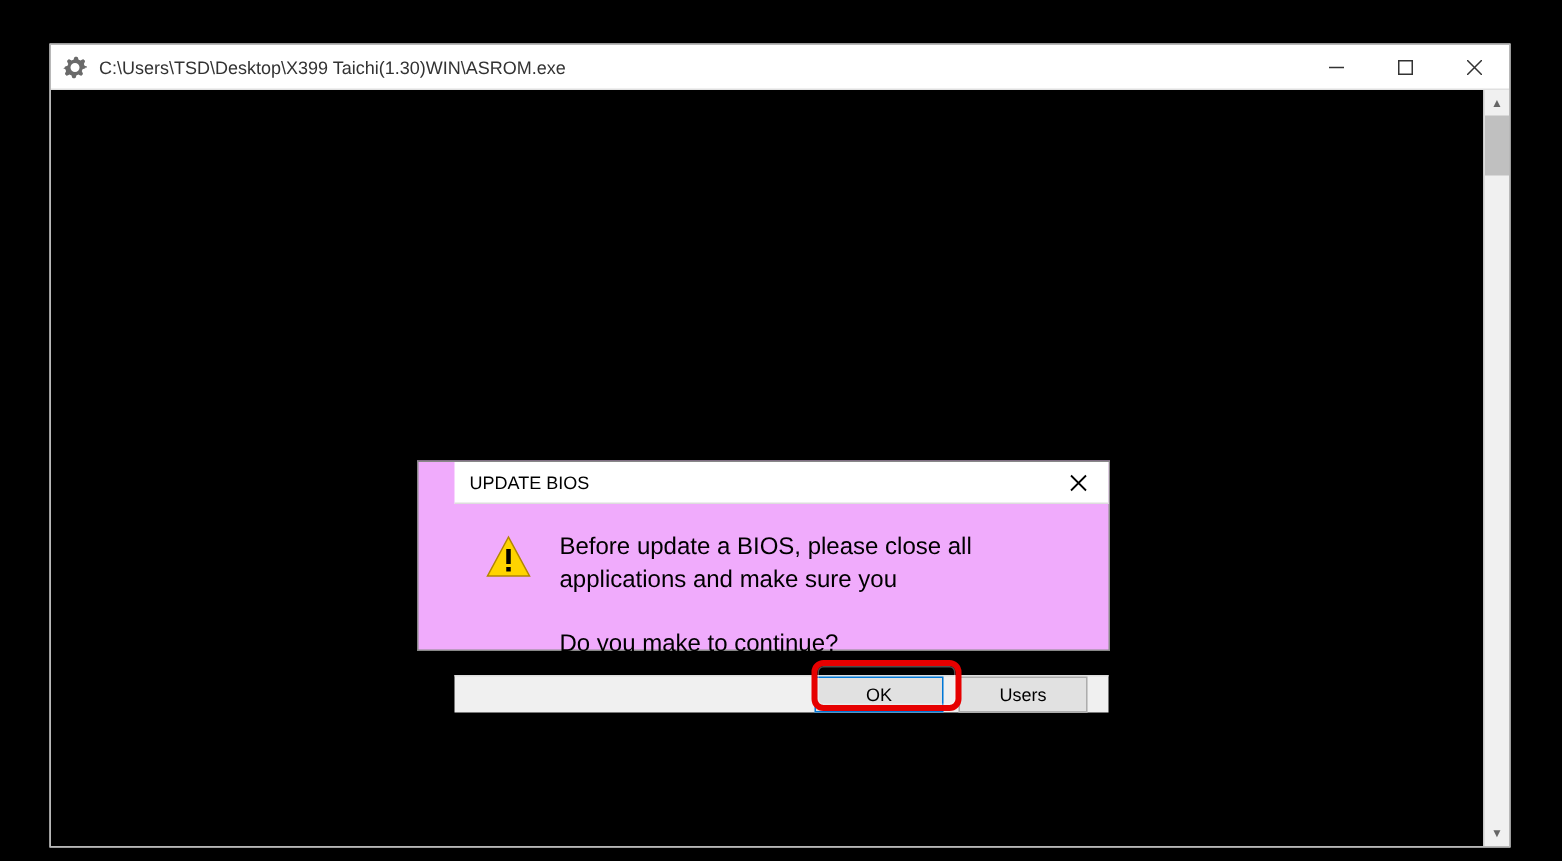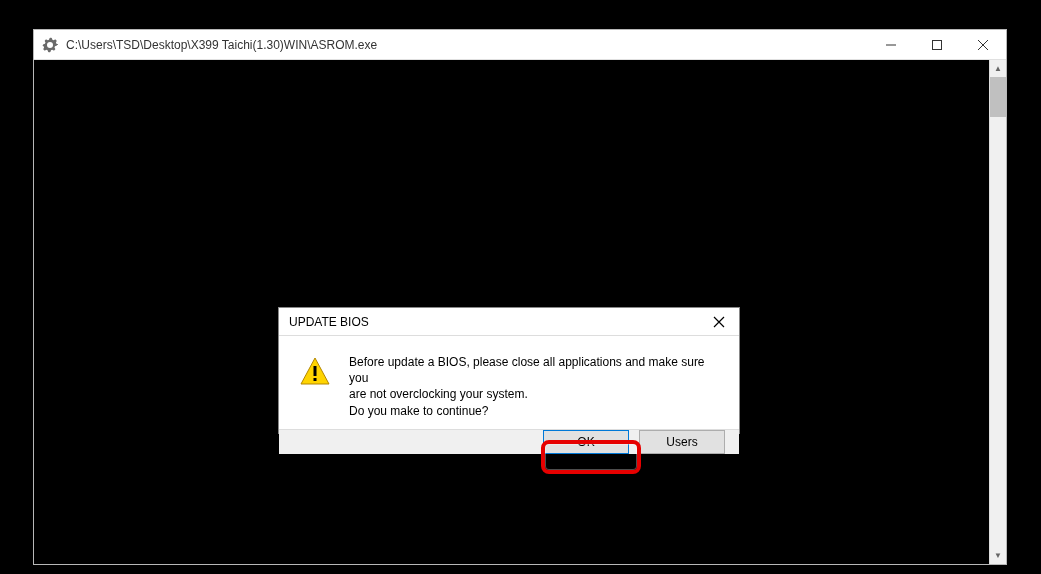--- a/index.html
+++ b/index.html
@@ -101,25 +101,26 @@
     .vscroll .arrow.up { top: 0; }
     .vscroll .arrow.down { bottom: 0; }
 
     
     .dialog {
       position: absolute;
       left: 278px;
       top: 307px;
       width: 462px;
       height: 127px;
-      background: #ffffff;
+      background: #f0abfc;
       border: 1px solid #888;
       box-shadow: 3px 3px 12px rgba(0,0,0,0.3);
       display: flex;
       flex-direction: column;
+      padding-left: 24px;
     }
     .dialog-titlebar {
       height: 28px;
       display: flex;
       align-items: center;
       padding-left: 10px;
       font-size: 12px;
       border-bottom: 1px solid #ddd;
       background: #fff;
     }
@@ -141,21 +142,21 @@
       align-items: flex-start;
     }
     .dialog-icon {
       width: 32px;
       height: 32px;
       margin-right: 18px;
       margin-top: 2px;
       flex-shrink: 0;
     }
     .dialog-text {
-      font-size: 12px;
+      font-size: 16px;
       color: #000;
       line-height: 1.35;
     }
 
     .dialog-footer {
       height: 48px;
       background: #f0f0f0;
       border-top: 1px solid #ddd;
       display: flex;
       align-items: center;
@@ -242,21 +243,21 @@
     <div class="dialog-body">
       <div class="dialog-icon">
         <svg width="32" height="32" viewBox="0 0 32 32">
           <path d="M16 2 L30 28 L2 28 Z" fill="#ffd400" stroke="#b38600" stroke-width="1"></path>
           <rect x="14.5" y="10" width="3" height="10" fill="#000"></rect>
           <rect x="14.5" y="22" width="3" height="3" fill="#000"></rect>
         </svg>
       </div>
       <div class="dialog-text">
         <span>Before update a BIOS, please close all applications and make sure you</span><br>
-        <span>are not overclocking your system.</span><br>
+        <br>
         <span>Do you make to continue?</span>
       </div>
     </div>
     <div class="dialog-footer">
       <div class="dlg-btn default">OK</div>
       <div class="dlg-btn">Users</div>
     </div>
   </div>
 
   <div class="highlight-ring" style="left:541px; top:440px; width:100px; height:34px;"></div>

